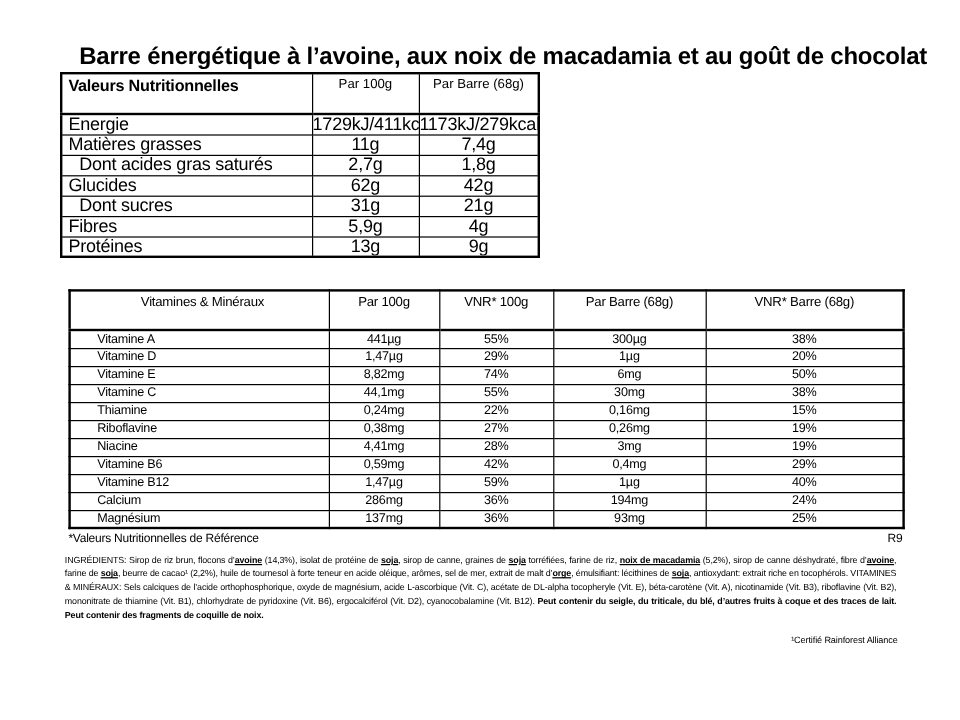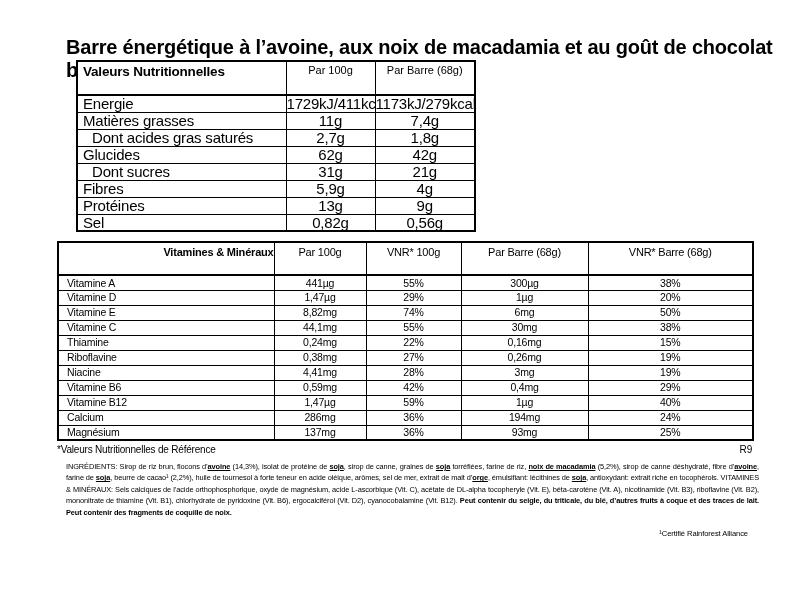--- a/index.html
+++ b/index.html
@@ -13,48 +13,48 @@
 
   .title {
     position:absolute; left:66px; top:36px;
     font-size:20px; font-weight:bold; letter-spacing:-0.2px;
   }
 
   table { border-collapse:collapse; table-layout:fixed; background:#fff; }
   td, th { border:1px solid #000; font-weight:normal; overflow:hidden; white-space:nowrap; }
 
   
-  .t1 { position:absolute; left:76px; top:60px; width:398px; border:2px solid #000; }
+  .t1 { position:absolute; left:50px; top:60px; width:398px; border:2px solid #000; }
   .t1 thead th { height:34px; vertical-align:top; padding-top:2px; border-bottom:2px solid #000; }
   .t1 thead th.c0 { font-size:13.5px; font-weight:bold; text-align:left; padding-left:5px; letter-spacing:-0.2px; }
   .t1 thead th.c1, .t1 thead th.c2 { font-size:11px; text-align:center; }
   .t1 tbody td { height:17px; font-size:15px; line-height:1; letter-spacing:-0.2px; }
   .t1 tbody td.lbl { text-align:left; padding-left:5px; }
   .t1 tbody tr.indent td.lbl { padding-left:14px;margin-top:31px; }
   .t1 tbody td.val { text-align:center; }
 
   
   .t2 { position:absolute; left:57px; top:241px; width:695px; border:2px solid #000; }
   .t2 thead th { height:33px; vertical-align:top; padding-top:3px; border-bottom:2px solid #000; font-size:11px; letter-spacing:-0.2px; }
-  .t2 thead th.c0 { text-align:right; padding-left:5px;font-weight:bold; }
+  .t2 thead th.c0 { text-align:center; padding-left:5px; }
   .t2 thead th.cv { text-align:center; }
   .t2 tbody td { height:15px; font-size:10.5px; line-height:1; letter-spacing:-0.2px; }
-  .t2 tbody td.lbl { text-align:left; padding-left:8px; }
+  .t2 tbody td.lbl { text-align:left; padding-left:22px; }
   .t2 tbody td.val { text-align:center; }
 
   
   .footline {
     position:absolute; left:57px; top:444px; width:695px;
     display:flex; justify-content:space-between;
     font-size:10px; letter-spacing:-0.2px;
   }
 
   
   .ingredients {
-    position:absolute; left:66px; top:461px; width:693px;
+    position:absolute; left:54px; top:461px; width:693px;
     font-size:7.4px; line-height:11.4px; text-align:justify; letter-spacing:-0.1px;
   }
   .ingredients span.b { font-weight:bold; }
   .ingredients span.u { text-decoration:underline; }
 
   .cert {
     position:absolute; right:52px; top:529px;
     font-size:7.6px; letter-spacing:-0.1px;
   }
 </style>
@@ -106,25 +106,20 @@
         </tr>
         <tr>
           <td class="lbl">Fibres</td>
           <td class="val">5,9g</td>
           <td class="val">4g</td>
         </tr>
         <tr>
           <td class="lbl">Protéines</td>
           <td class="val">13g</td>
           <td class="val">9g</td>
-        </tr>
-        <tr>
-          <td class="lbl">Sel</td>
-          <td class="val">0,82g</td>
-          <td class="val">0,56g</td>
         </tr>
       </tbody>
   </table>
 
   <table class="t2">
     <colgroup>
         <col style="width:216px">
         <col style="width:92px">
         <col style="width:95px">
         <col style="width:127px">

